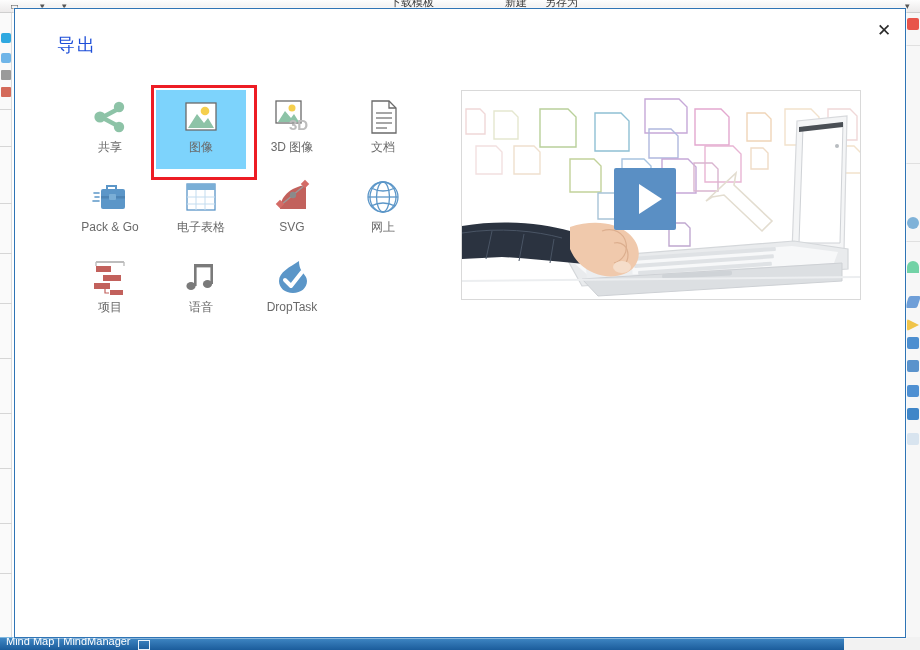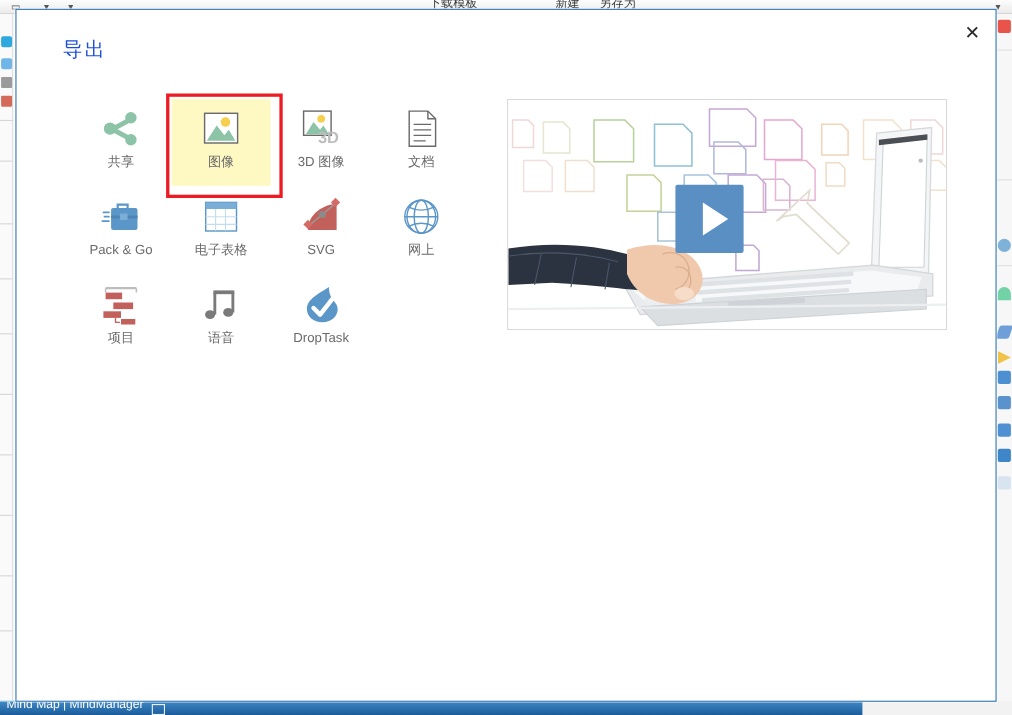--- a/index.html
+++ b/index.html
@@ -66,21 +66,21 @@
   .bg-ri-5  { top: 324px; background: #4d8fd0; }
   .bg-ri-6  { top: 347px; background: #5a93cc; }
   .bg-ri-7  { top: 372px; background: #4f90d2; }
   .bg-ri-8  { top: 395px; background: #3f86c8; }
   .bg-ri-9  { top: 420px; background: #d8e4ef; }
   .bg-right-sep {
     position: absolute; right: 0; width: 16px; height: 1px; background: #e0e0e0;
   }
   
   .bg-taskbar {
-    position: absolute; left: 0; bottom: 0; width: 784px; height: 13px;
+    position: absolute; left: 0; bottom: 0; width: 844px; height: 13px;
     background: linear-gradient(#3f87c4, #1b5c9b);
     border-top: 1px solid #7fb8e0;
     overflow: hidden;
   }
   .bg-taskbar-text {
     position: absolute; left: 6px; top: -3px;
     font-size: 11px; color: #ffffff; white-space: nowrap;
   }
   .bg-taskbar-box {
     position: absolute; left: 138px; top: 2px; width: 12px; height: 10px;
@@ -122,21 +122,21 @@
     column-gap: 1px;
     row-gap: 1px;
   }
   .grid-tile {
     position: relative;
     display: flex; flex-direction: column;
     align-items: center; justify-content: flex-start;
     padding-top: 5px;
     cursor: pointer;
   }
-  .grid-tile.selected { background: #fef9c3; }
+  .grid-tile.selected { background: #7dd3fc; }
   .grid-tile.annotated::after {
     content: "";
     position: absolute; left: -5px; top: -5px;
     width: 100px; height: 89px;
     border: 3px solid #ed1c24;
     pointer-events: none;
   }
   .tile-icon {
     width: 44px; height: 44px;
     display: flex; align-items: center; justify-content: center;

